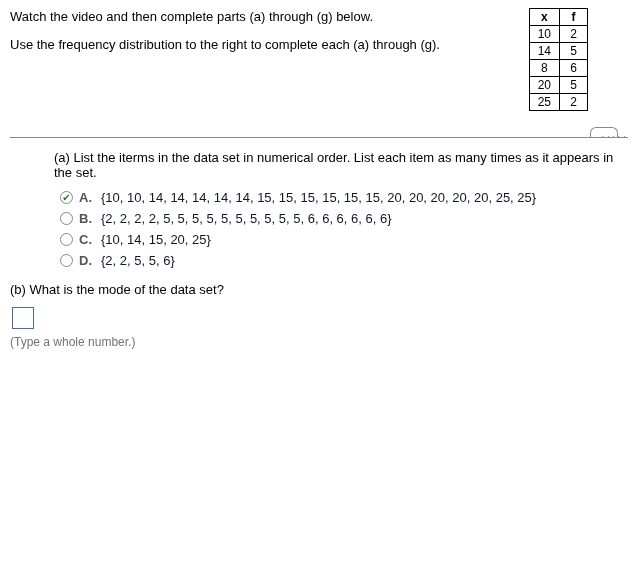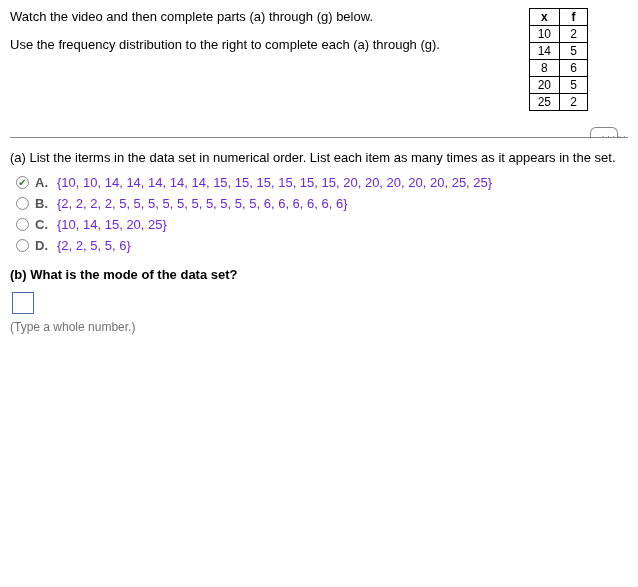--- a/index.html
+++ b/index.html
@@ -8,28 +8,28 @@
 .instructions { flex: 1; padding-right: 10px; }
 .instructions p { margin-bottom: 10px; line-height: 1.4; }
 .video-link { color: #0000EE; text-decoration: underline; cursor: pointer; }
 .freq-table { border-collapse: collapse; margin-right: 40px; }
 .freq-table td, .freq-table th { border: 1px solid #000; padding: 1px 8px; text-align: center; font-size: 12px; font-weight: normal; min-width: 28px; }
 .freq-table th { font-weight: bold; }
 .divider-row { position: relative; margin: 8px 0 12px 0; }
 .divider { border: none; border-top: 1px solid #888; }
 .dots { position: absolute; right: 0; top: -6px; color: #888; letter-spacing: 2px; font-size: 10px; }
 .tab { position: absolute; right: 10px; top: -10px; width: 28px; height: 10px; border: 1px solid #888; border-bottom: none; border-radius: 6px 6px 0 0; background: #fff; }
-.question-a { margin-bottom: 14px; }
+.question-a { margin-bottom: 14px; margin-left: 44px; }
 .options { margin: 10px 0 0 6px; }
 .option-row { display: flex; align-items: center; margin-bottom: 6px; }
 .radio { width: 13px; height: 13px; border: 1px solid #888; border-radius: 50%; margin-right: 6px; display: inline-flex; align-items: center; justify-content: center; flex-shrink: 0; background: #fff; }
 .radio.checked::after { content: "✔"; font-size: 10px; color: #2a7a2a; }
 .opt-letter { font-weight: bold; color: #555; margin-right: 6px; width: 16px; }
-.opt-text { color: #6d28d9; }
-.question-b { margin: 14px 0 10px 0; font-weight: bold; }
+.opt-text { color: #0f172a; }
+.question-b { margin: 14px 0 10px 0; }
 .answer-box { width: 22px; height: 22px; border: 1px solid #4a6aa5; margin: 8px 0 6px 2px; background: #fff; }
 .hint { color: #737373; font-size: 12px; }
 </style>
 </head>
 <body>
 
 <div class="top-section">
   <div class="instructions">
     <p>Watch the video and then complete parts (a) through (g) below.</p>
     <p>Use the frequency distribution to the right to complete each (a) through (g).</p>

